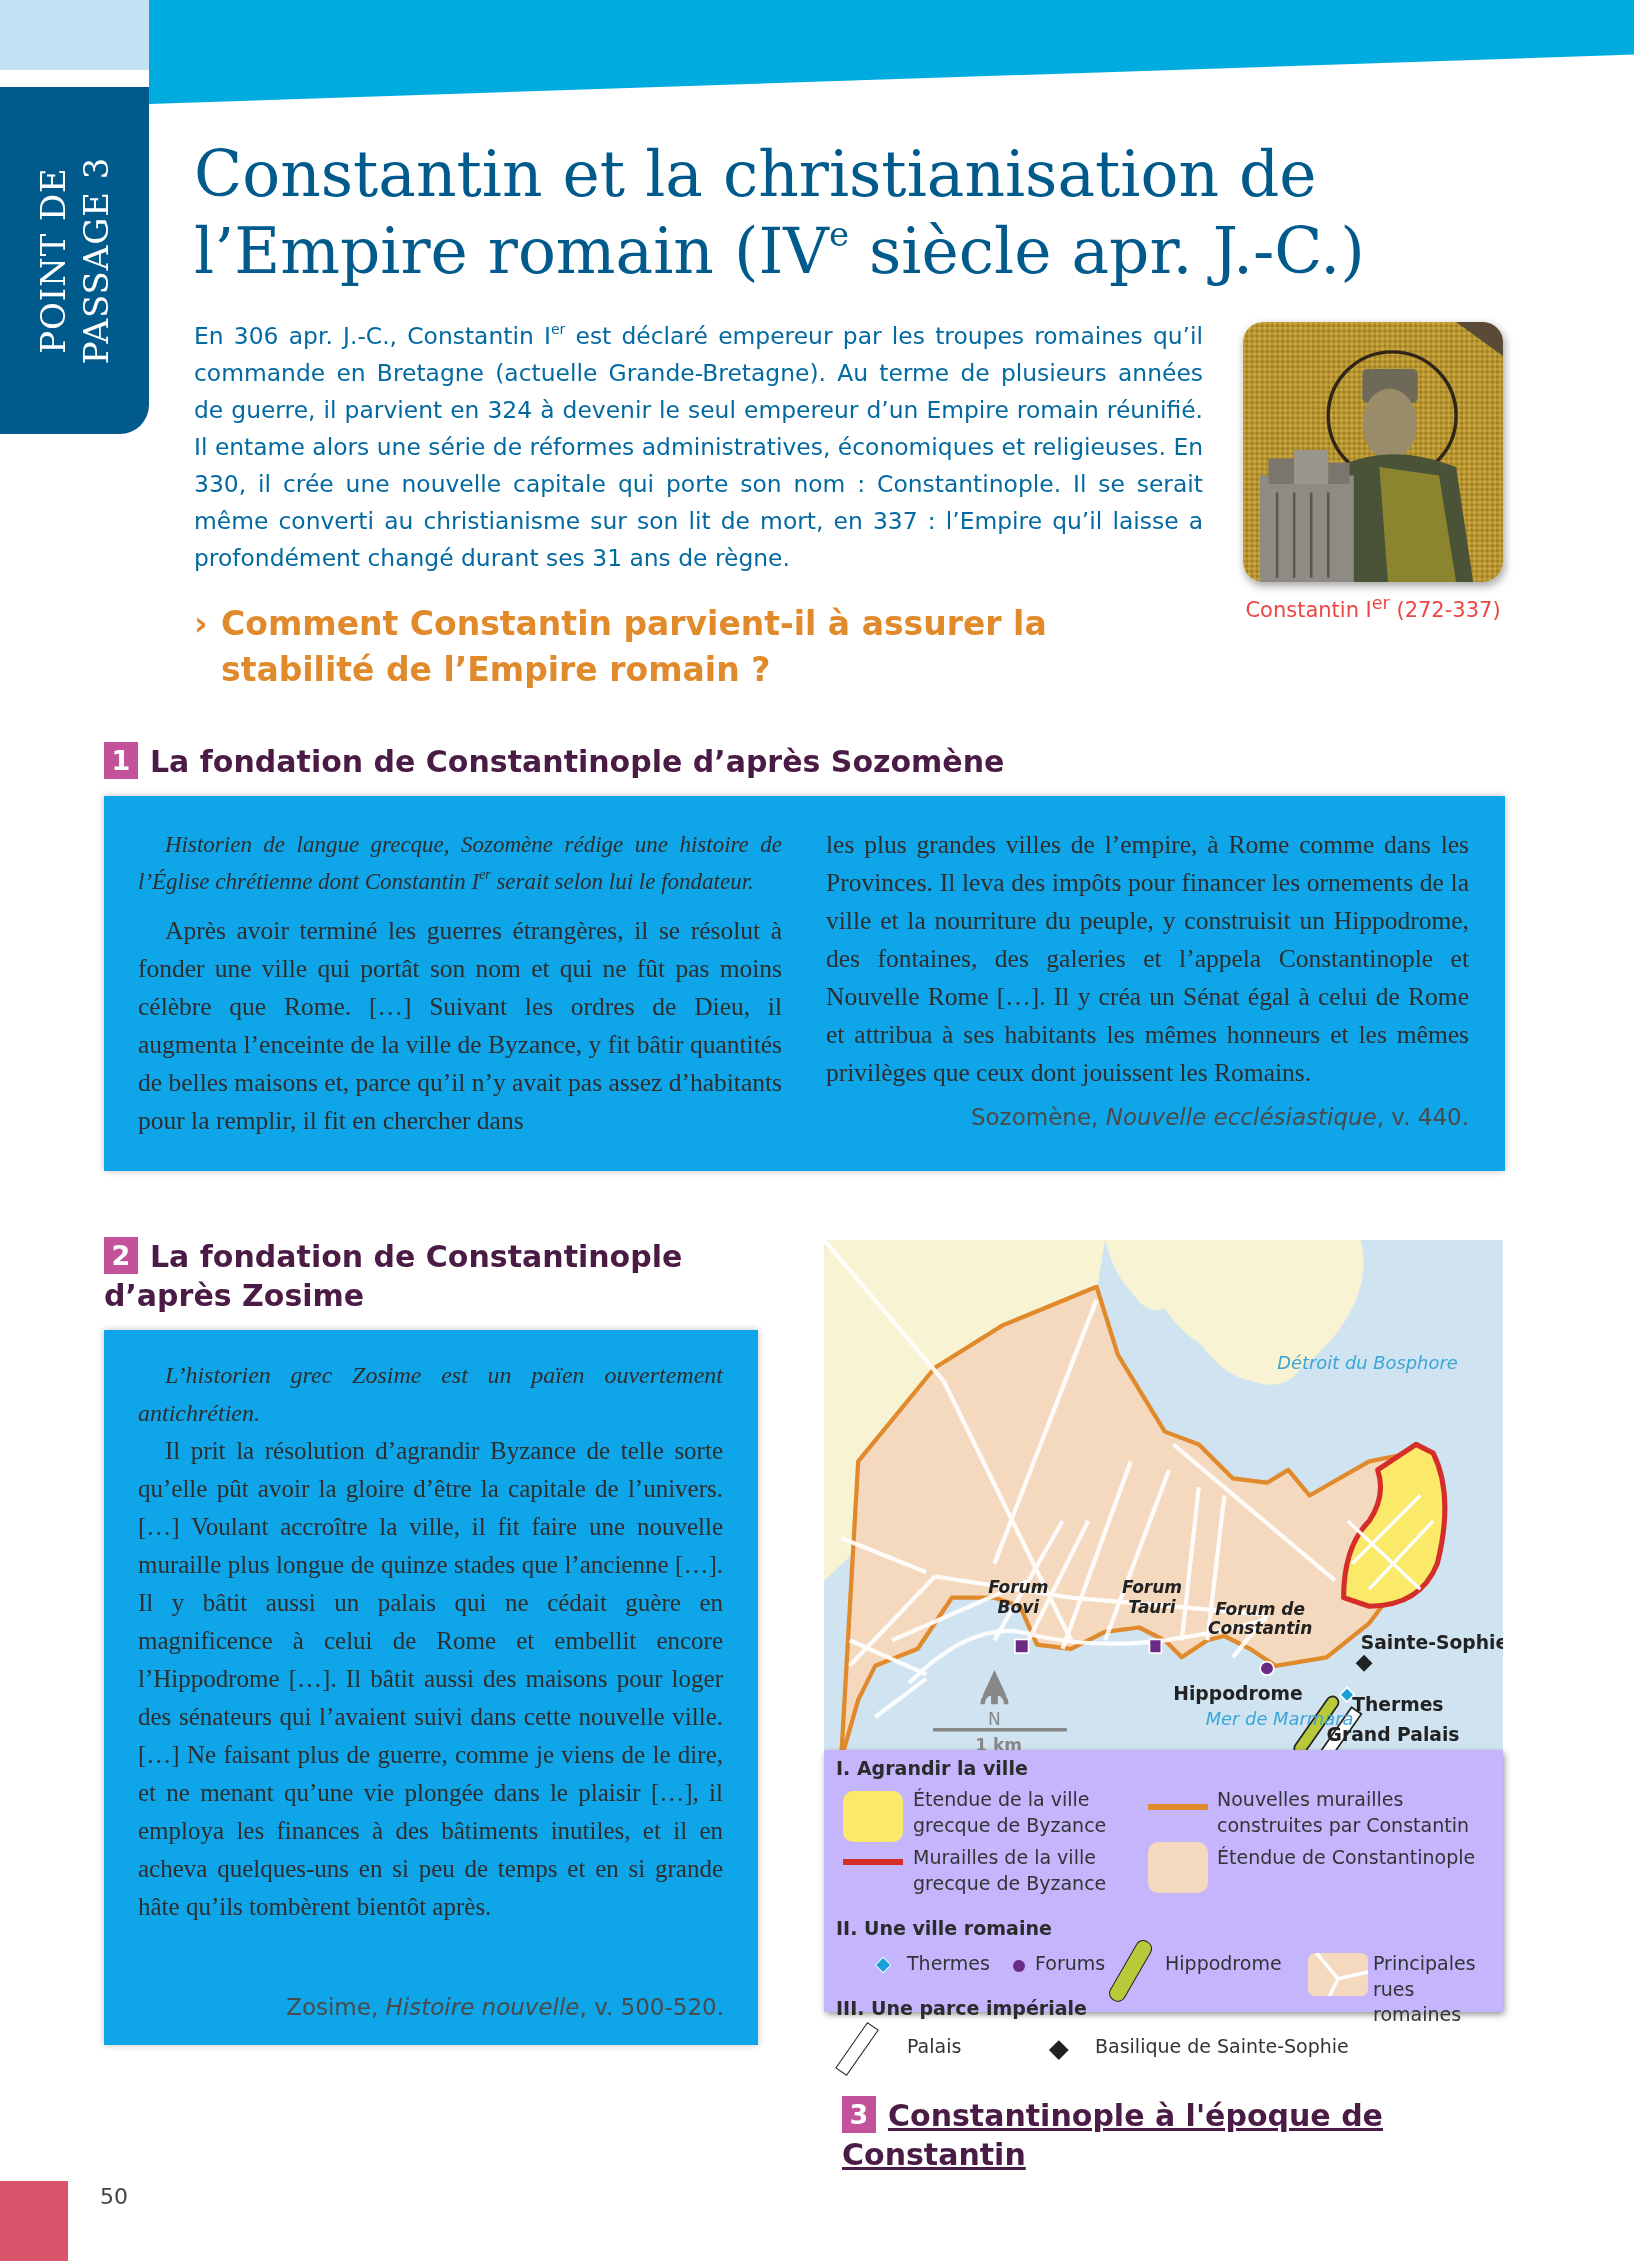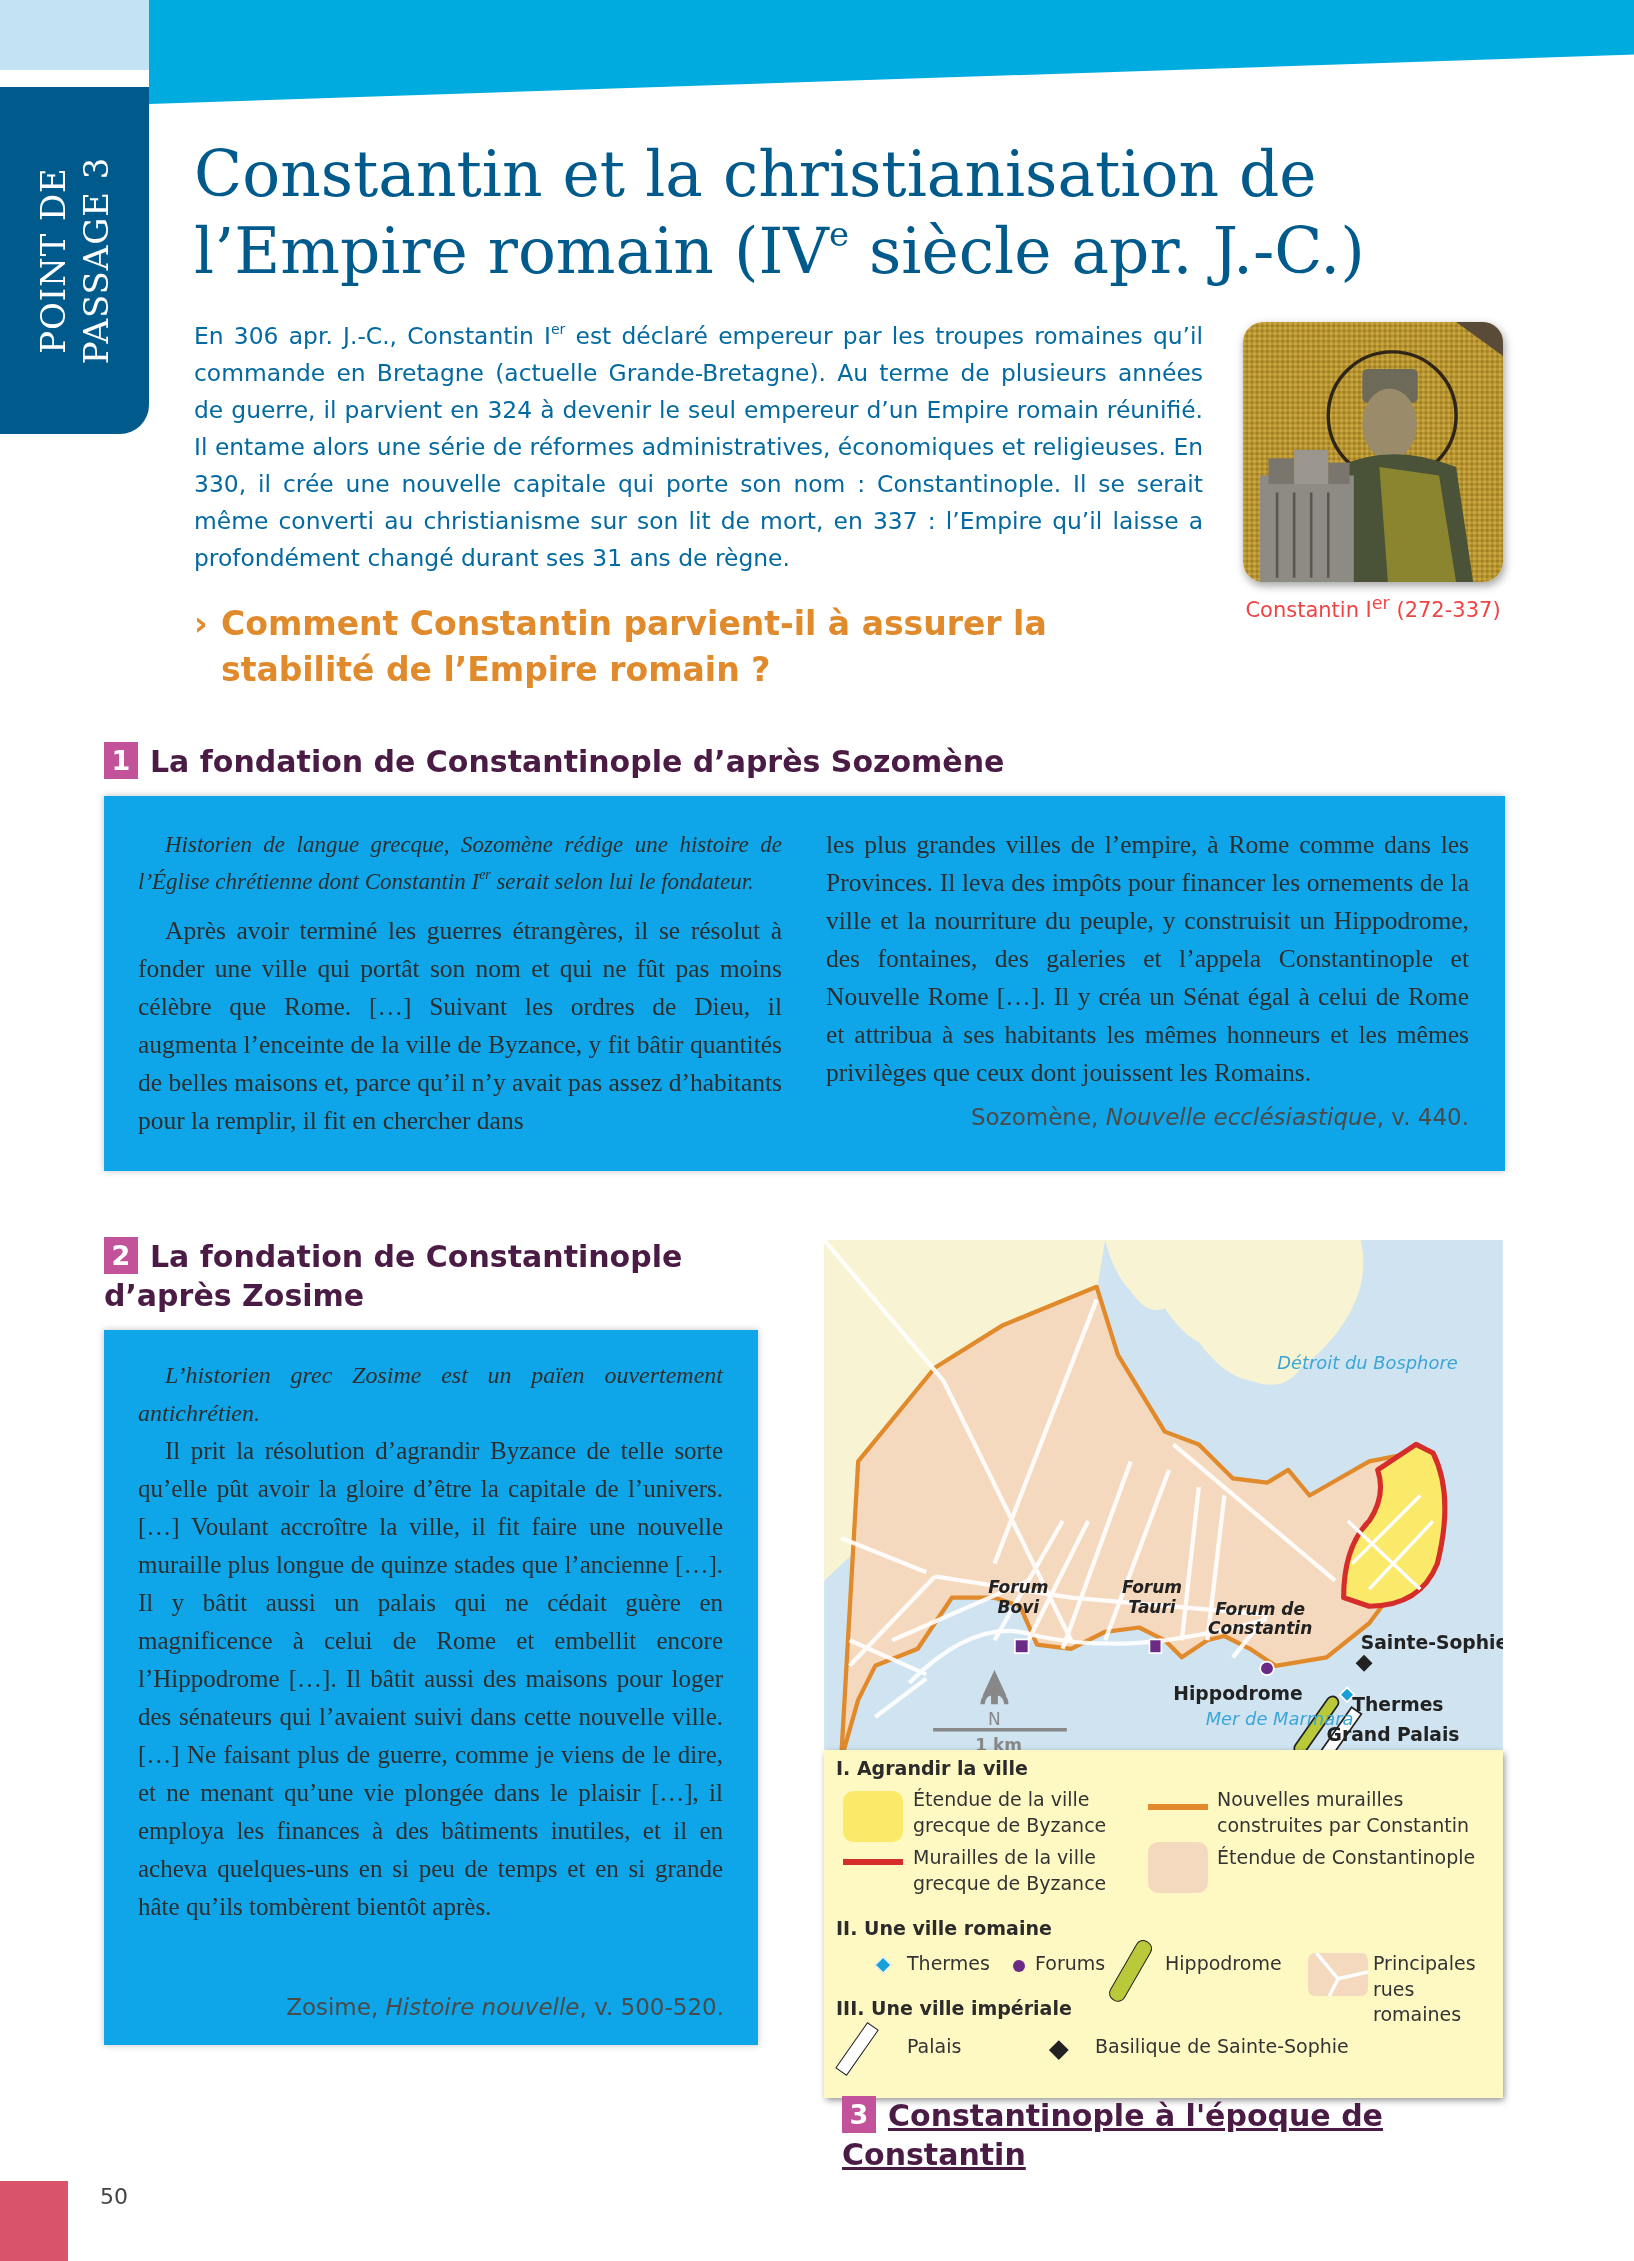--- a/index.html
+++ b/index.html
@@ -50,21 +50,21 @@
   .body-p { text-indent:27px; margin:0; }
   #doc1-src { position:absolute; right:36px; top:308px; font-size:23px; }
 
   #doc2-head { left:104px; top:1237px; width:664px; }
   #doc2-box { left:104px; top:1330px; width:654px; height:715px; }
   #doc2-text { position:absolute; left:34px; top:25.5px; width:585px; font-size:25px; line-height:38px; text-align:justify; }
   #doc2-text .intro-it { font-size:24px; line-height:38px; margin-bottom:0; }
   #doc2-src { position:absolute; right:34px; top:664px; font-size:23px; }
 
   #map { left:824px; top:1240px; width:679px; height:511px; overflow:hidden; }
-  #legend { left:824px; top:1750px; width:679px; height:348px; background:#fef9c3; box-shadow: 1.7px 3.4px 6.8px rgba(0,0,0,.45);
+  #legend { left:824px; top:1750px; width:679px; height:262px; background:#c4b5fd; box-shadow: 1.7px 3.4px 6.8px rgba(0,0,0,.45);
             font-family:"DejaVu Sans", sans-serif; font-size:19px; color:#333; }
   .lg-h { position:absolute; font-weight:bold; font-size:19px; color:#2b2b2b; }
   .lg-t { position:absolute; line-height:25.5px; }
 
   #doc3-head { left:842px; top:2096px; width:681px;text-decoration:underline; }
 
   #page-box { left:0; top:2181px; width:68px; height:80px; background:#d9536a; }
   #page-num { left:100px; top:2184px; font-size:22px; color:#444; font-family:"DejaVu Sans", sans-serif; }
 </style>
 </head>
@@ -244,21 +244,21 @@
   <div class="abs" style="left:189px;top:210px;width:12px;height:12px;background:#6b2a86;border-radius:50%;"></div>
   <div class="lg-t" style="left:211px;top:201px;">Forums</div>
   <div class="abs" style="left:298px;top:187px;width:15.3px;height:66px;background:#b9c93a;border:1.7px solid #222;border-radius:7.7px;transform:rotate(30deg);"></div>
   <div class="lg-t" style="left:341px;top:201px;">Hippodrome</div>
   <svg class="abs" style="left:484px;top:203px;" width="60" height="43" viewBox="0 0 70 50">
       <rect width="70" height="50" rx="8" fill="#f5d9bf"></rect>
       <path d="M10,0 L35,30 L70,22 M35,30 L25,50" stroke="#fff" stroke-width="4" fill="none"></path>
     </svg>
   <div class="lg-t" style="left:549px;top:201px;"><span>Principales</span><br><span>rues romaines</span></div>
 
-  <div class="lg-h" style="left:12px;top:247px;">III. Une ville impériale</div>
+  <div class="lg-h" style="left:12px;top:247px;">III. Une parce impériale</div>
   <div class="abs" style="left:25.5px;top:271px;width:12px;height:54px;background:#fff;border:1.7px solid #222;transform:rotate(35deg);"></div>
   <div class="lg-t" style="left:83px;top:284px;">Palais</div>
   <div class="abs" style="left:228px;top:293px;width:13.6px;height:13.6px;background:#222;transform:rotate(45deg);"></div>
   <div class="lg-t" style="left:271px;top:284px;">Basilique de Sainte-Sophie</div>
 </div>
 
 <div id="doc3-head" class="abs doc-head">
   <span class="badge">3</span><span>Constantinople à l'époque de Constantin</span>
 </div>
 

